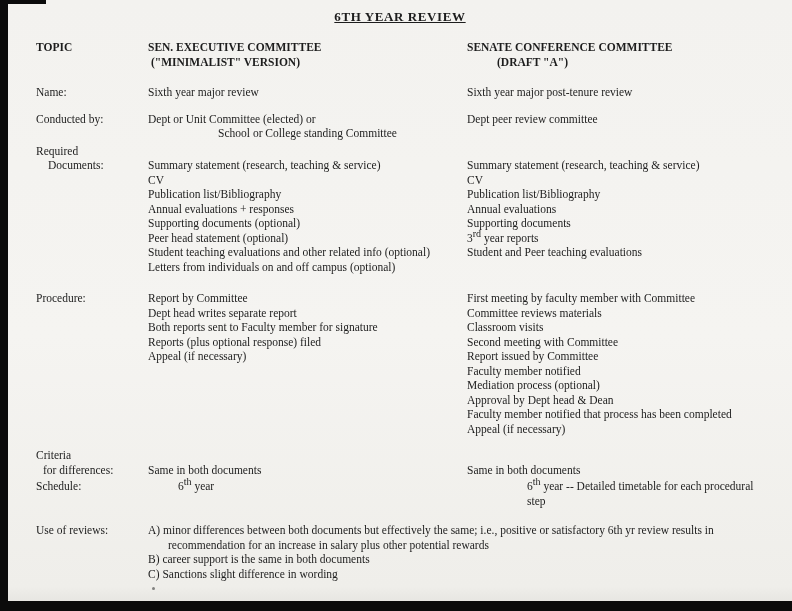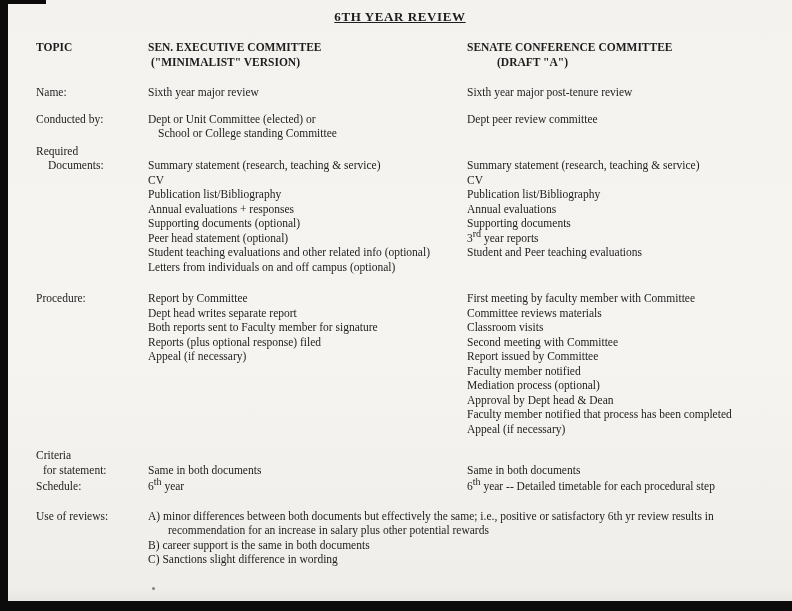--- a/index.html
+++ b/index.html
@@ -63,27 +63,27 @@
   }
   .c1 { width: 112px; flex: 0 0 112px; }
   .c2 { width: 319px; flex: 0 0 319px; padding-right: 10px; box-sizing: border-box; }
   .c3 { flex: 1 1 auto; }
   .bold { font-weight: bold; }
   .header-row { margin-top: 14px; }
   .hdr-indent-sm { padding-left: 3px; }
   .hdr-indent-lg { padding-left: 30px; }
   .name-row { margin-top: 16px; }
   .conducted-row { margin-top: 12px; }
-  .indent-line2 { padding-left: 10px; }
+  .indent-line2 { padding-left: 10px; text-align: center; }
   .required-label { margin-top: 3px; }
   .documents-row .c1 { padding-left: 12px; box-sizing: border-box; }
   .procedure-row { margin-top: 17px; }
   .criteria-row-head { margin-top: 12px; }
   .criteria-indent { padding-left: 7px; box-sizing: border-box; }
-  .schedule-row { margin-top: 2px; }
+  .schedule-row { margin-top: 2px; gap: 30px; }
   .use-row { margin-top: 15px; }
   .use-body { flex: 1 1 auto; }
   .use-indent { padding-left: 20px; }
   sup.sup {
     font-size: 10px;
     line-height: 0;
     vertical-align: super;
   }
   .line { white-space: nowrap; }
 </style>
@@ -165,21 +165,21 @@
         <div class="line">Faculty member notified</div>
         <div class="line">Mediation process (optional)</div>
         <div class="line">Approval by Dept head &amp; Dean</div>
         <div class="line">Faculty member notified that process has been completed</div>
         <div class="line">Appeal (if necessary)</div>
       </div>
     </div>
 
     <div class="criteria-row-head">Criteria</div>
     <div class="row">
-      <div class="c1 criteria-indent">for statement:</div>
+      <div class="c1 criteria-indent">for differences:</div>
       <div class="c2">Same in both documents</div>
       <div class="c3">Same in both documents</div>
     </div>
 
     <div class="row schedule-row">
       <div class="c1">Schedule:</div>
       <div class="c2"><span>6</span><sup class="sup">th</sup><span> year</span></div>
       <div class="c3"><span>6</span><sup class="sup">th</sup><span> year -- Detailed timetable for each procedural step</span></div>
     </div>
 

